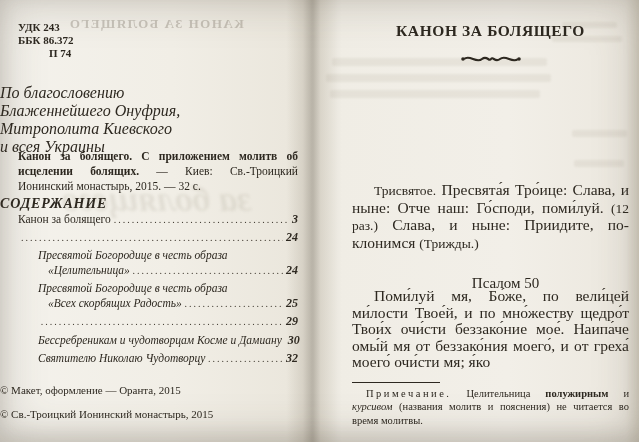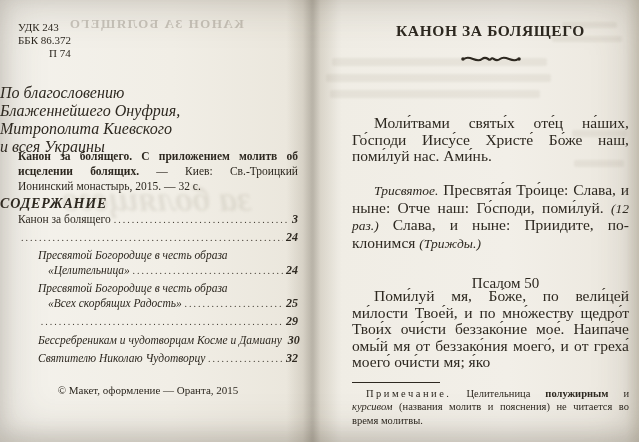--- a/index.html
+++ b/index.html
@@ -18,55 +18,55 @@
 
   
   .ghost{position:absolute; pointer-events:none; transform:scaleX(-1); text-align:center; width:100%;}
   .ghost-title{top:16px; font-weight:bold; font-size:13px; letter-spacing:1.5px;
     color:rgba(104,94,78,.30); filter:blur(.5px);}
   .ghost-big{top:178px; font-size:36px; font-weight:bold; font-style:italic;
     color:rgba(116,104,86,.12); filter:blur(1.4px);}
   .ghost-bar{position:absolute; pointer-events:none; background:#8a7f6a; opacity:.10; filter:blur(1.2px); border-radius:2px;}
 
   
-  .udk{position:absolute; top:21px; left:18px; font-size:11px; font-weight:normal; line-height:13px;}
+  .udk{position:absolute; top:21px; left:18px; font-size:11px; font-weight:bold; line-height:13px;}
   .udk-l3{padding-left:31px;}
   .blessing{position:absolute; top:84px; left:0; right:14px; text-align:left;
     font-style:italic; font-size:16px; line-height:18px;}
   .biblio{position:absolute; top:149px; left:18px; width:280px; margin:0;
     font-size:11.5px; line-height:15px; text-align:justify;}
   .contents-title{position:absolute; top:196px; left:0; right:14px; text-align:left;
     font-weight:bold; font-style:italic; font-size:14px; letter-spacing:.8px;}
   .toc{position:absolute; top:213px; left:18px; width:280px; font-size:11.5px; line-height:13.5px;}
   .toc-row{display:flex; align-items:baseline; margin-bottom:4px;}
   .toc-text{white-space:nowrap;}
   .leader{flex:1; overflow:hidden; white-space:nowrap; margin:0 3px; color:#3b352b; font-size:10px;}
   .leader::after{content:"..................................................................................."; letter-spacing:2px;}
   .toc-page{font-weight:bold; font-style:italic; font-size:12px;}
   .toc-sub{font-style:italic;}
   .toc-sub .toc-l1{padding-left:20px; margin-bottom:1px;}
   .toc-sub .toc-row{padding-left:30px;text-align:center;}
   .toc-entry2{margin:5px 0 4px;}
   .toc-single.toc-sub{margin-top:5px;}
   .toc-single.toc-sub .toc-row{padding-left:20px;}
-  .copyright{position:absolute; left:0; right:16px; text-align:center; font-size:11px;}
+  .copyright{position:absolute; left:0; right:16px; text-align:left; font-size:11px;}
   .copy1{top:384px;} .copy2{top:408px;}
 
   
   .rp-header{position:absolute; top:22px; left:40px; width:277px; margin:0; text-align:center;
     font-size:15.5px; font-weight:bold; letter-spacing:.6px;}
   .ornament{position:absolute; top:50px; left:40px; width:277px; text-align:center;}
   .rp-body{position:absolute; left:40px; width:277px; margin:0;
     font-size:15.5px; line-height:16.6px; text-align:justify; text-indent:22px;
     -webkit-hyphens:manual; hyphens:manual;}
   .p1{top:115px;} .p2{top:182px;}
   .psalm-title{position:absolute; top:260px; left:40px; width:277px; margin:15px; text-align:center;
     font-size:15px; font-weight:normal;}
   .p3{top:288px;}
-  .it{font-style:italic;}
+  .it{}
   .p2 .it{font-size:13.5px;}
   .footnote{position:absolute; left:40px; right:10px; bottom:15px;}
   .fn-rule{width:88px; border-top:1.5px solid #2d2820; margin-bottom:4px;}
   .fn-text{margin:0; font-size:10.5px; line-height:13.5px; text-align:justify; text-indent:14px;}
   .fn-spaced{letter-spacing:2.5px;}
 </style>
 </head>
 <body>
 
 <div class="book">
@@ -147,20 +147,21 @@
         <div class="toc-row">
           <span class="toc-text">Святителю Николаю Чудотворцу</span>
           <span class="leader"></span>
           <span class="toc-page">32</span>
         </div>
       </div>
 
     </div>
 
     <div class="copyright copy1">© Макет, оформление — Оранта, 2015</div>
+    <div class="copyright copy2">© Св.-Троицкий Ионинский монастырь, 2015</div>
   </div>
 
   <div class="page page-right">
 
     <div class="ghost-bar" style="left:250px; top:22px;  width:55px;  height:6px;"></div>
     <div class="ghost-bar" style="left:240px; top:36px;  width:70px;  height:6px;"></div>
     <div class="ghost-bar" style="left:20px;  top:58px;  width:215px; height:8px;"></div>
     <div class="ghost-bar" style="left:14px;  top:74px;  width:225px; height:8px;"></div>
     <div class="ghost-bar" style="left:18px;  top:90px;  width:210px; height:8px;"></div>
     <div class="ghost-bar" style="left:260px; top:130px; width:55px;  height:7px;"></div>
@@ -169,21 +170,20 @@
     <h1 class="rp-header">КАНОН ЗА БОЛЯЩЕГО</h1>
 
     <div class="ornament">
       <svg width="62" height="10" viewBox="0 0 62 10" aria-hidden="true">
         <path d="M4 5 C10 0,16 10,22 5 C27 1,29 8,31 5 C33 2,35 9,40 5 C46 0,52 10,58 5" stroke="#2d2820" stroke-width="2.2" fill="none"></path>
         <circle cx="3" cy="5" r="1.8" fill="#2d2820"></circle>
         <circle cx="59" cy="5" r="1.8" fill="#2d2820"></circle>
       </svg>
     </div>
 
-    <p class="rp-body p1">Моли́твами святы́х оте́ц на́ших, Го́споди Иису́се Христе́ Бо́же наш, поми́луй нас. Ами́нь.</p>
 
     <p class="rp-body p2"><span class="it">Трисвятое.</span><span> Пресвята́я Тро́ице: Слава, и ныне: Отче наш: Го́споди, поми́луй. </span><span class="it">(12 раз.)</span><span> Слава, и ныне: Приидите, по­клонимся </span><span class="it">(Трижды.)</span></p>
 
     <h2 class="psalm-title">Псалом 50</h2>
 
     <p class="rp-body p3">Поми́луй мя, Бо́же, по вели́цей ми́лости Твое́й, и по мно́жеству щед­ро́т Твои́х очи́сти беззако́ние мое́. Наипа́че омы́й мя от беззако́ния мо­его́, и от греха́ моего́ очи́сти мя; я́ко</p>
 
     <div class="footnote">
       <div class="fn-rule"></div>
       <p class="fn-text"><span class="fn-spaced">Примечание.</span><span> Целительница </span><b>полужирным</b><span> и </span><i>курсивом</i><span> (названия молитв и пояснения) не читается во время молитвы.</span></p>

